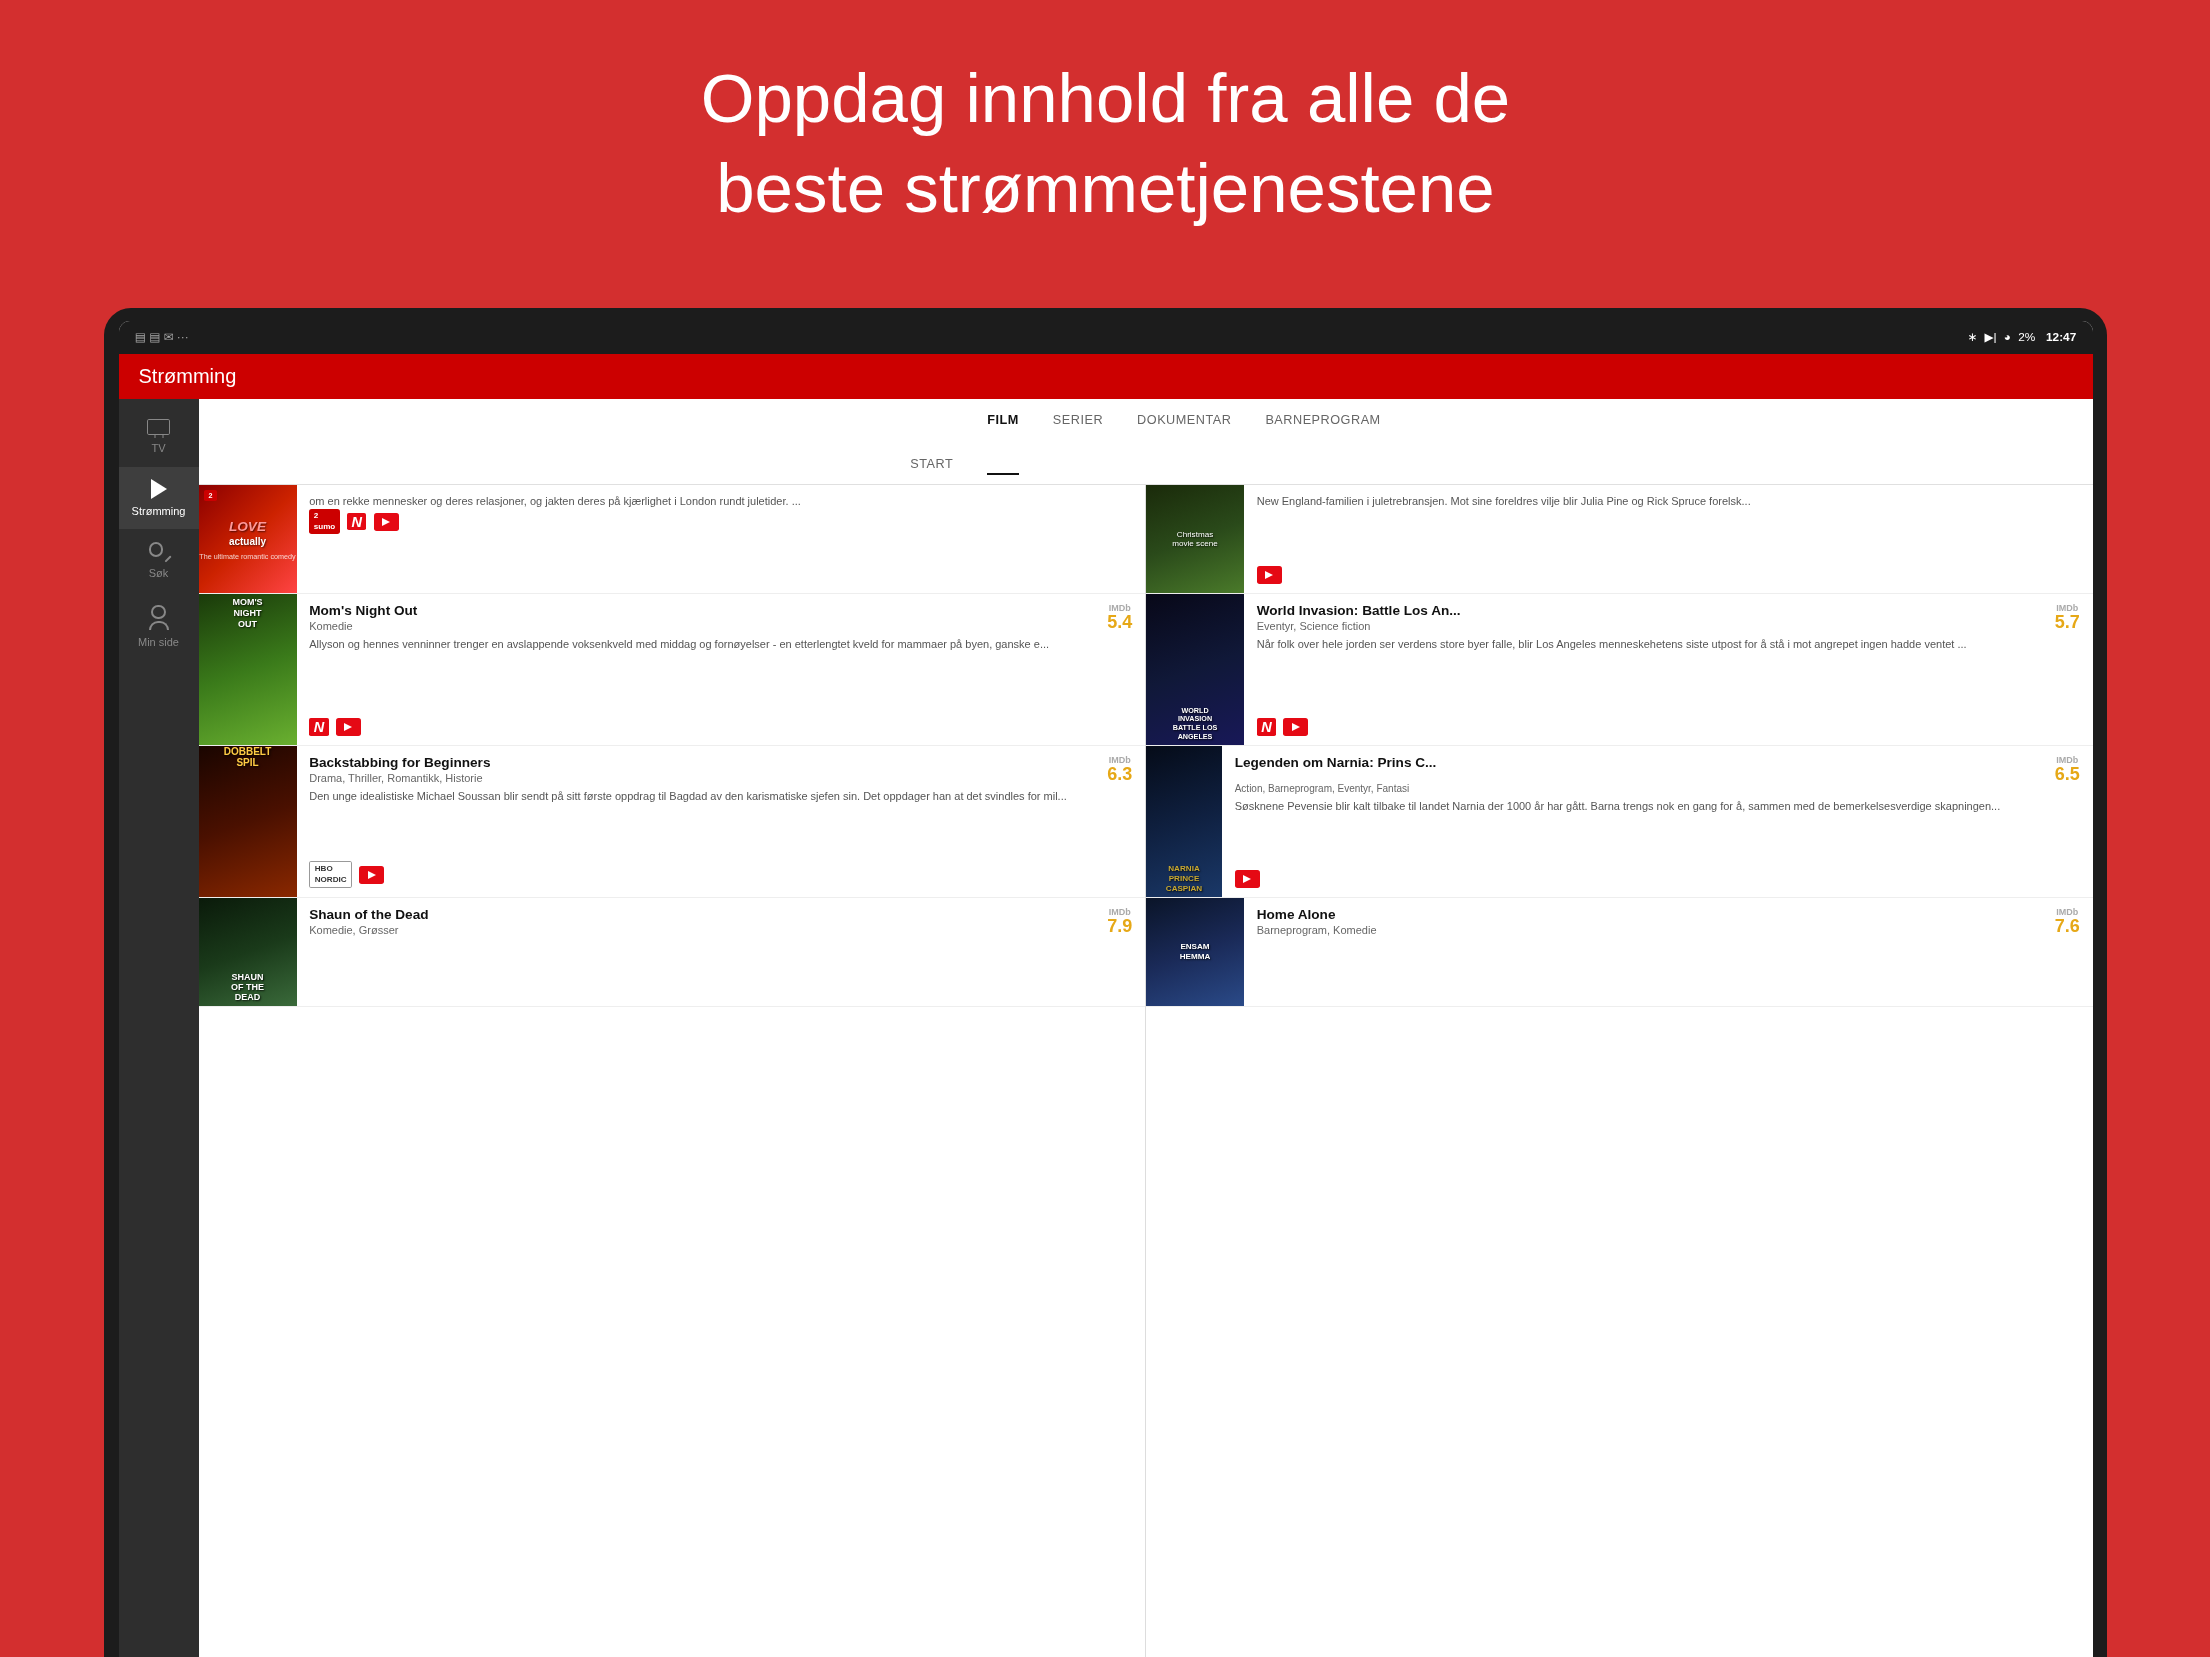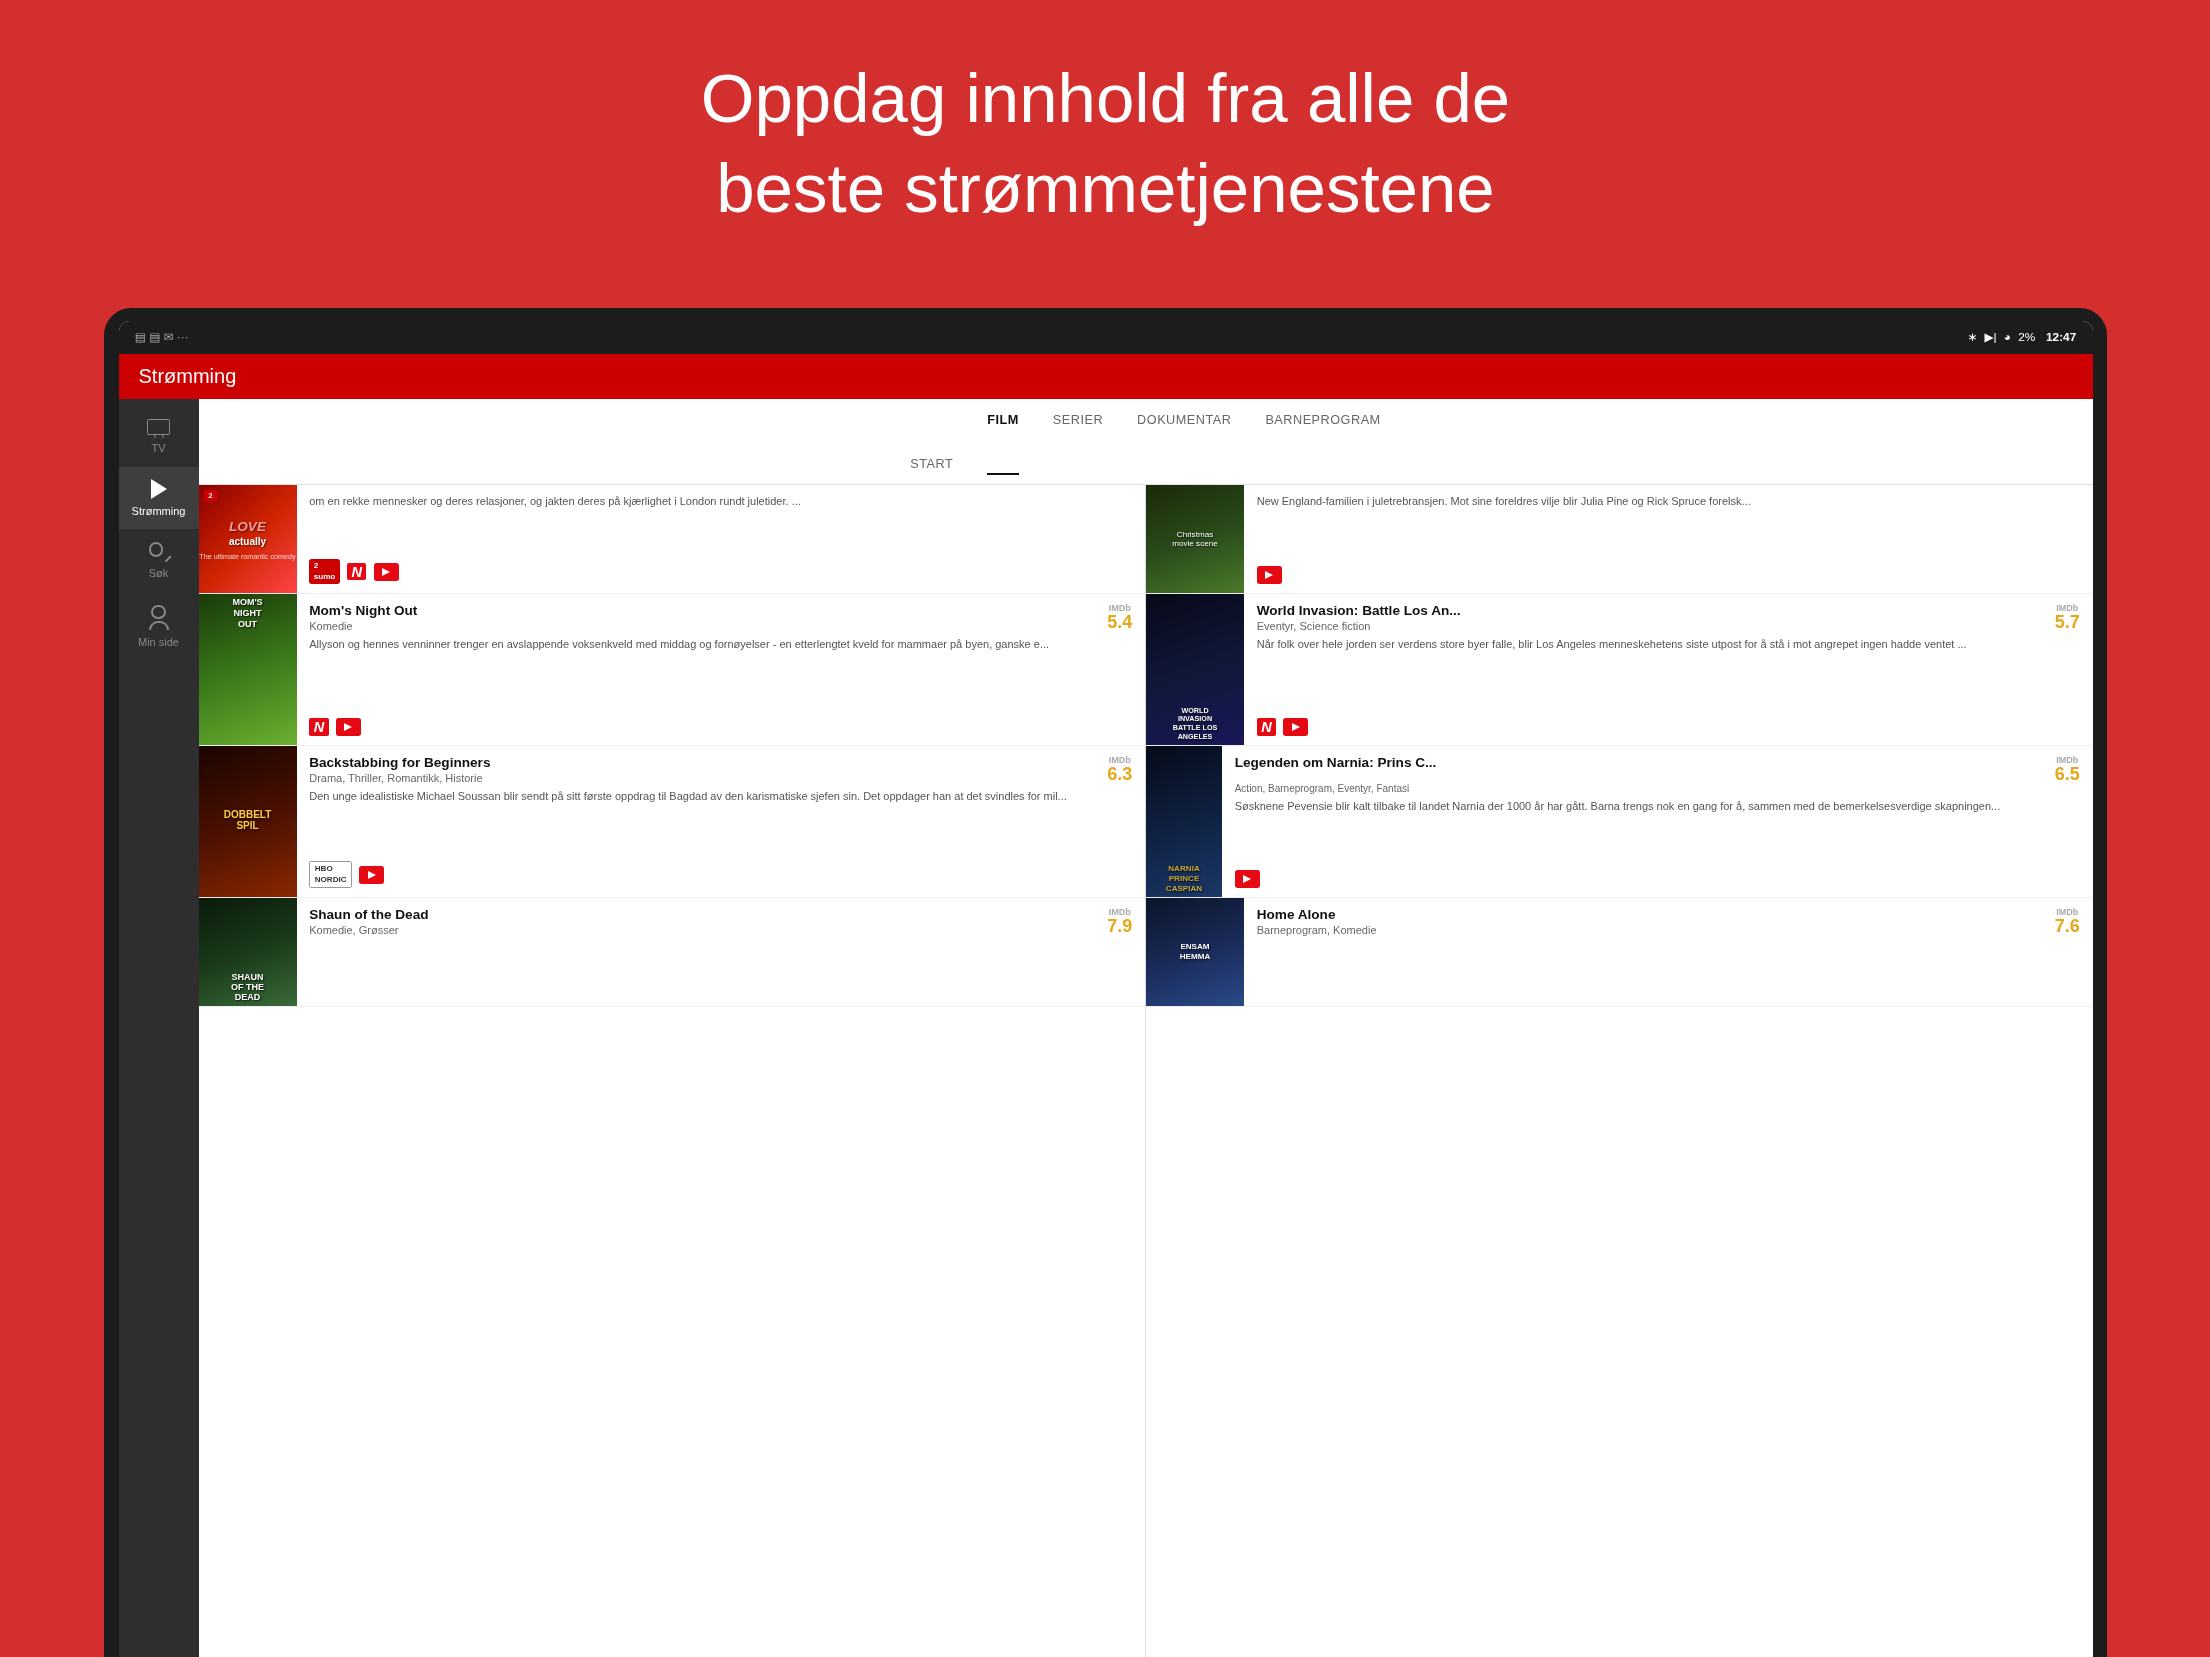--- a/index.html
+++ b/index.html
@@ -97,21 +97,21 @@
 
               <div style="display:flex;border-bottom:0.9px solid #eee;height:109px;">
                 <div style="width:98px;flex-shrink:0;background:linear-gradient(135deg,#8B0000,#cc2200,#ff4444);display:flex;flex-direction:column;align-items:center;justify-content:center;position:relative;">
                   <div style="position:absolute;top:5.4px;left:5.4px;background:#cc0000;color:white;font-size:7.2px;font-weight:700;padding:0.9px 4.5px;border-radius:1.8px;">2</div>
                   <div style="color:white;font-size:11.8px;font-weight:900;text-align:center;padding:3.6px;text-shadow:0.9px 0.9px 1.8px rgba(0,0,0,0.6);line-height:1.1;">
                     <span style="color:#ff9999;font-style:italic;font-size:13.6px;">LOVE</span><br>
                     <span style="font-size:10px;">actually</span>
                   </div>
                   <div style="font-size:7.2px;color:rgba(255,255,255,0.8);text-align:center;">The ultimate romantic comedy</div>
                 </div>
-                <div style="flex:1;padding:9px 12.7px;display:flex;flex-direction:column;justify-content:space-between;overflow:hidden;">
+                <div style="flex:1;padding:9px 12.7px;display:flex;flex-direction:column;justify-content:flex-start;overflow:hidden;">
                   <div style="font-size:11px;color:#555;line-height:1.4;overflow:hidden;display:-webkit-box;-webkit-line-clamp:3;-webkit-box-orient:vertical;">om en rekke mennesker og deres relasjoner, og jakten deres på kjærlighet i London rundt juletider. ...</div>
                   <div style="display:flex;gap:7.2px;align-items:center;">
                     <div style="background:#cc0000;color:white;font-size:8.1px;font-weight:800;padding:1.8px 4.5px;border-radius:2.7px;line-height:1.3;">2<br>sumo</div>
                     <div style="background:#e50914;color:white;font-weight:900;font-style:italic;font-size:14.5px;padding:0.9px 4.5px;border-radius:1.8px;">N</div>
                     <div style="background:#e50914;color:white;border-radius:2.7px;width:25px;height:18px;display:flex;align-items:center;justify-content:center;">
                       <div style="width:0;height:0;border-top:4.5px solid transparent;border-bottom:4.5px solid transparent;border-left:8.1px solid white;"></div>
                     </div>
                   </div>
                 </div>
               </div>
@@ -137,21 +137,21 @@
                   <div style="display:flex;gap:7.2px;align-items:center;">
                     <div style="background:#e50914;color:white;font-weight:900;font-style:italic;font-size:14.5px;padding:0.9px 4.5px;border-radius:1.8px;">N</div>
                     <div style="background:#e50914;color:white;border-radius:2.7px;width:25px;height:18px;display:flex;align-items:center;justify-content:center;">
                       <div style="width:0;height:0;border-top:4.5px solid transparent;border-bottom:4.5px solid transparent;border-left:8.1px solid white;"></div>
                     </div>
                   </div>
                 </div>
               </div>
 
               <div style="display:flex;border-bottom:0.9px solid #eee;height:152px;">
-                <div style="width:98px;flex-shrink:0;background:linear-gradient(160deg,#1a0500,#4a1000,#8a2800);display:flex;align-items:center;justify-content:center;padding-bottom:2px;">
+                <div style="width:98px;flex-shrink:0;background:linear-gradient(160deg,#1a0500,#4a1000,#8a2800);display:flex;align-items:flex-start;justify-content:center;padding-bottom:2px;">
                   <div style="color:#ffcc44;font-size:10px;font-weight:900;text-align:center;text-shadow:0.9px 0.9px 2.7px rgba(0,0,0,0.9);text-transform:uppercase;line-height:1.1;">DOBBELT<br>SPIL</div>
                 </div>
                 <div style="flex:1;padding:9px 12.7px;display:flex;flex-direction:column;justify-content:space-between;overflow:hidden;">
                   <div>
                     <div style="display:flex;justify-content:space-between;align-items:flex-start;">
                       <div>
                         <div style="font-size:13.6px;font-weight:700;color:#111;">Backstabbing for Beginners</div>
                         <div style="font-size:11px;color:#666;margin-top:1.8px;">Drama, Thriller, Romantikk, Historie</div>
                       </div>
                       <div style="text-align:center;flex-shrink:0;margin-left:7.2px;">

